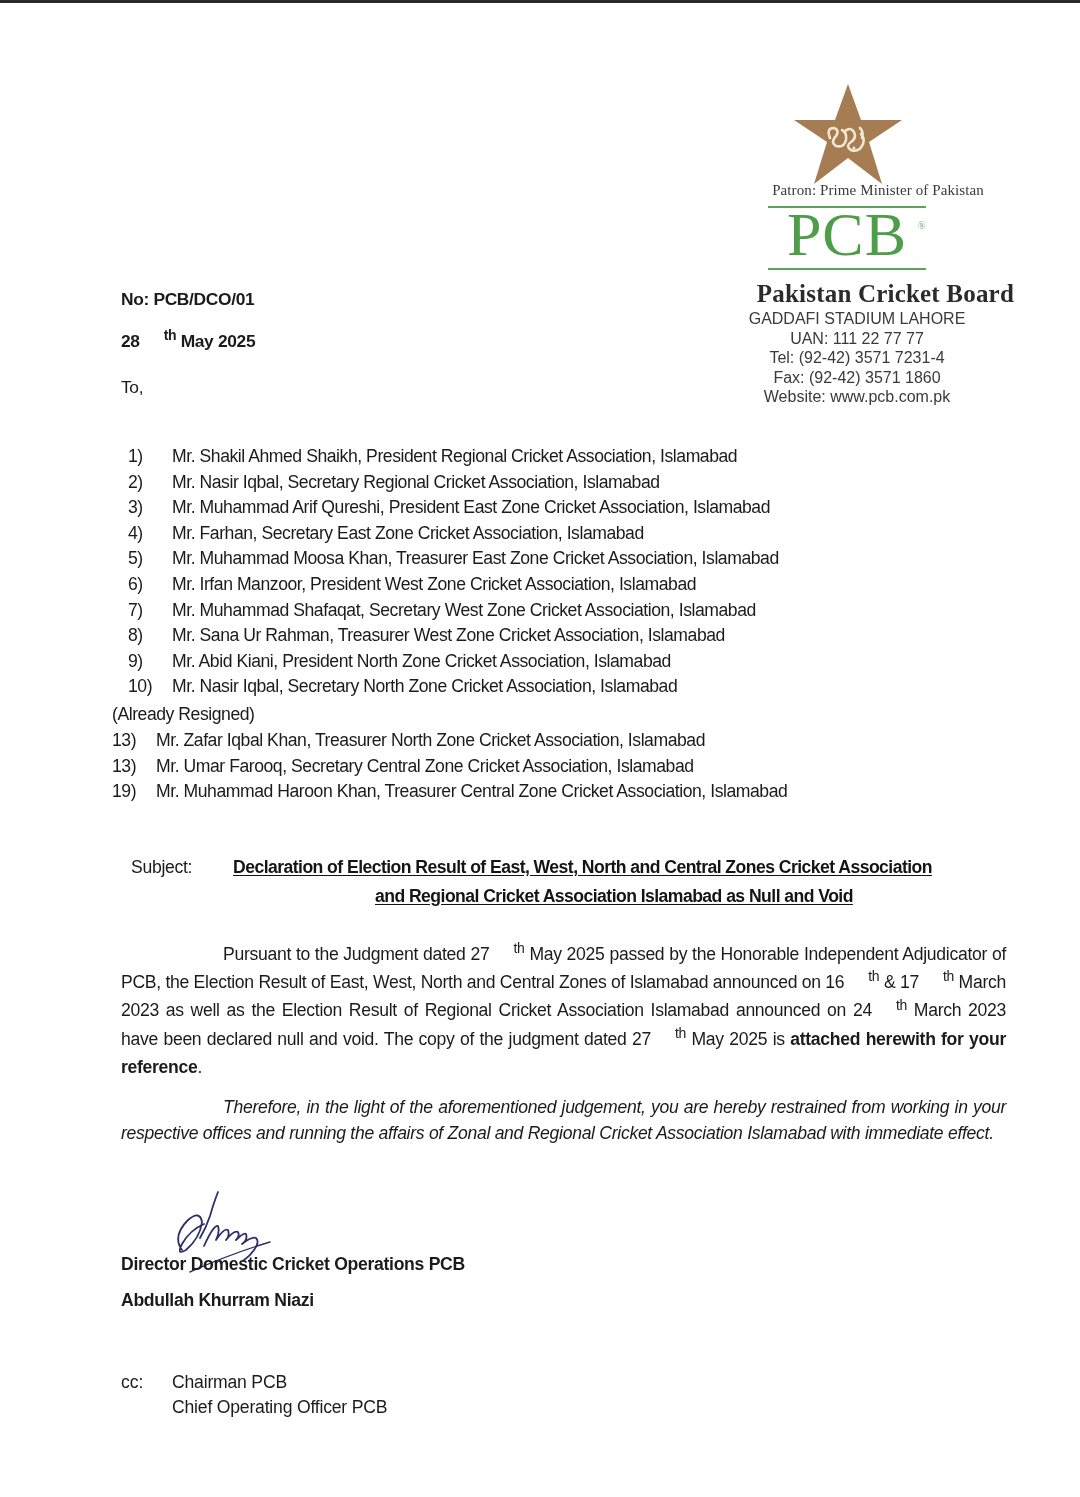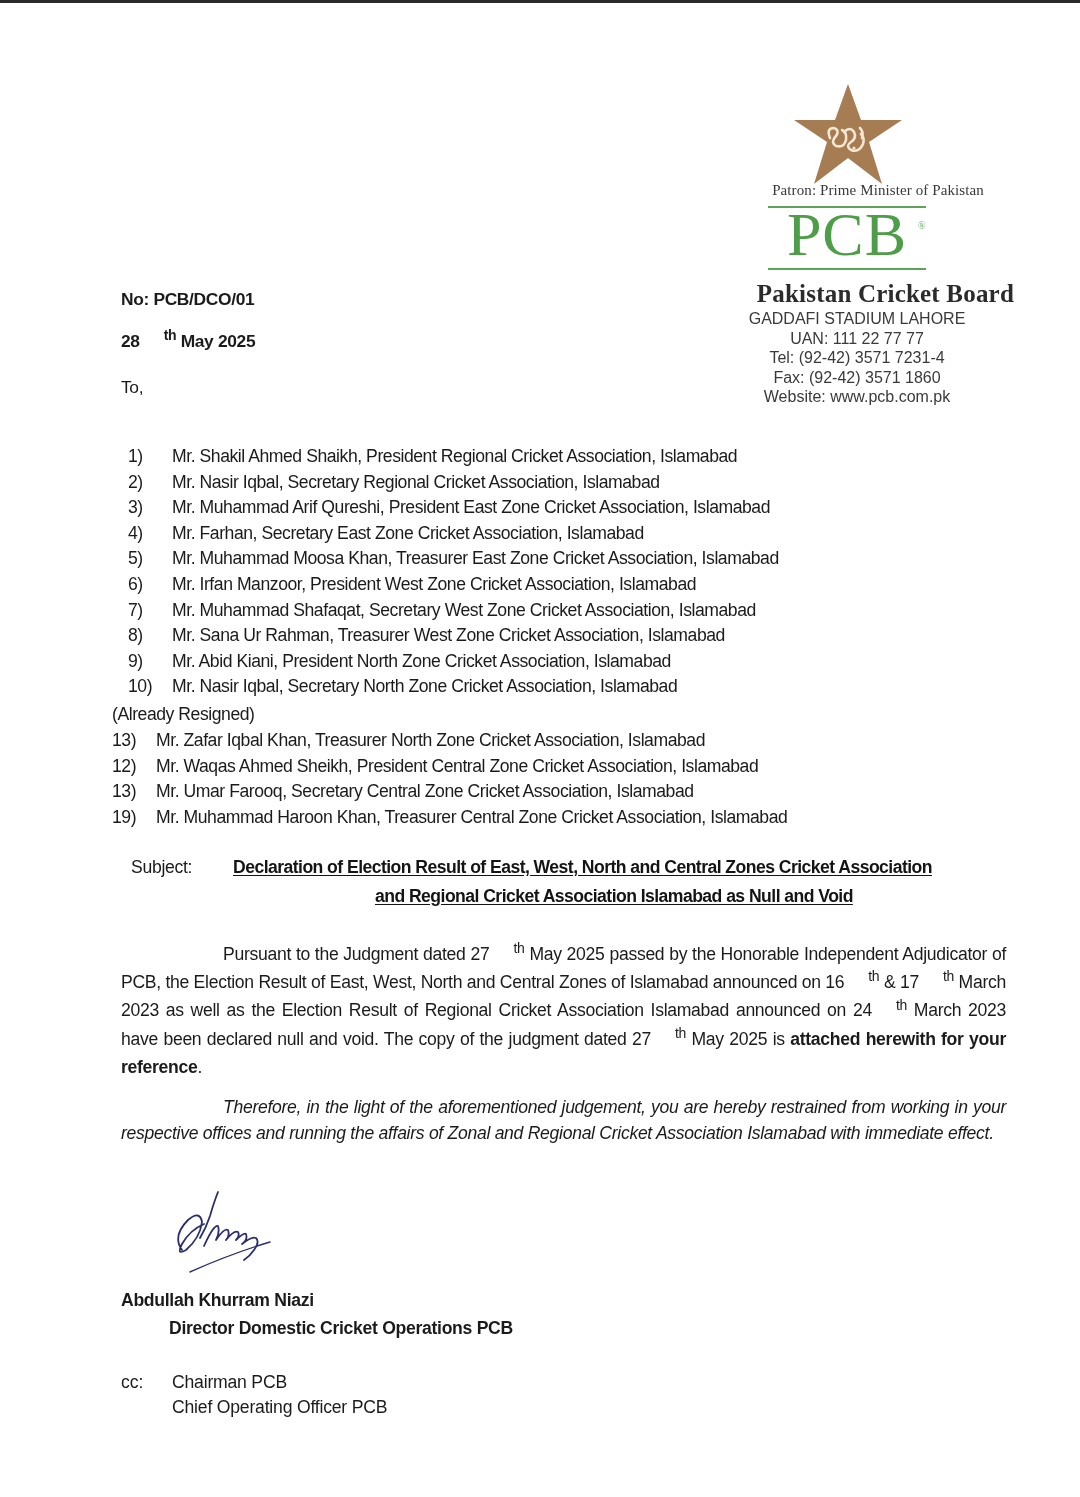--- a/index.html
+++ b/index.html
@@ -236,37 +236,36 @@
   <li class="recipient-row"><span class="recipient-num">7)</span><span>Mr. Muhammad Shafaqat, Secretary West Zone Cricket Association, Islamabad</span></li>
   <li class="recipient-row"><span class="recipient-num">8)</span><span>Mr. Sana Ur Rahman, Treasurer West Zone Cricket Association, Islamabad</span></li>
   <li class="recipient-row"><span class="recipient-num">9)</span><span>Mr. Abid Kiani, President North Zone Cricket Association, Islamabad</span></li>
   <li class="recipient-row"><span class="recipient-num">10)</span><span>Mr. Nasir Iqbal, Secretary North Zone Cricket Association, Islamabad</span></li>
 </ol>
 
 <div class="resigned-label">(Already Resigned)</div>
 
 <ol class="recipients-2">
   <li class="recipient-row"><span class="recipient-num">13)</span><span>Mr. Zafar Iqbal Khan, Treasurer North Zone Cricket Association, Islamabad</span></li>
-  <li class="recipient-row"><span class="recipient-num">12)</span><span>Mr. Waqas Ahmed Sheikh, President Central Zone Cricket Association, Islamabad</span></li>
   <li class="recipient-row"><span class="recipient-num">13)</span><span>Mr. Umar Farooq, Secretary Central Zone Cricket Association, Islamabad</span></li>
   <li class="recipient-row"><span class="recipient-num">19)</span><span>Mr. Muhammad Haroon Khan, Treasurer Central Zone Cricket Association, Islamabad</span></li>
 </ol>
 
 <div class="subject-label">Subject:</div>
 <div class="subject-line" style="left:233px; top:857px;">Declaration of Election Result of East, West, North and Central Zones Cricket Association</div>
 <div class="subject-line" style="left:355px; top:886px;margin-left:20px;">and Regional Cricket Association Islamabad as Null and Void</div>
 
 <div class="para" style="top:940px;"><span class="indent"></span><span>Pursuant to the Judgment dated 27</span><sup>th</sup><span> May 2025 passed by the Honorable Independent Adjudicator of PCB, the Election Result of East, West, North and Central Zones of Islamabad announced on 16</span><sup>th</sup><span> &amp; 17</span><sup>th</sup><span> March 2023 as well as the Election Result of Regional Cricket Association Islamabad announced on 24</span><sup>th</sup><span> March 2023 have been declared null and void. The copy of the judgment dated 27</span><sup>th</sup><span> May 2025 is </span><b>attached herewith for your reference</b><span>.</span></div>
 
 <div class="para" style="top:1094px; line-height:26px;font-style:italic;"><span class="indent"></span><span>Therefore, in the light of the aforementioned judgement, you are hereby restrained from working in your respective offices and running the affairs of Zonal and Regional Cricket Association Islamabad with immediate effect.</span></div>
 
 <svg class="signature" viewBox="0 0 140 90">
   <path d="M22,62 q-10,-14 6,-30 q12,-10 14,2 q-2,16 -16,28 q-10,6 -4,-6 q8,-14 22,-20
            M40,50 q6,-10 10,-22 q4,-14 8,-24 M44,58 q10,-22 14,-20 q2,6 -2,14 q8,-12 12,-10 q2,6 -2,10 q8,-10 12,-8 q2,4 -2,8 q8,-8 10,-6 q2,6 -4,10 q10,-8 14,-6 q4,4 -2,12 q-4,6 -10,10" stroke="#2c2f6b" stroke-width="1.8" fill="none" stroke-linecap="round" stroke-linejoin="round"></path>
   <path d="M30,84 q40,-18 80,-30" stroke="#2c2f6b" stroke-width="1.4" fill="none" stroke-linecap="round"></path>
 </svg>
 
 <div class="sig-name" style="top:1290px;">Abdullah Khurram Niazi</div>
-<div class="sig-title" style="top:1318px;margin-left:48px;">Director Domestic Cricket Operations PCB</div>
+<div class="sig-title" style="top:1254px;">Director Domestic Cricket Operations PCB</div>
 
 <div class="cc-label">cc:</div>
 <div class="cc-item" style="top:1372px;">Chairman PCB</div>
 <div class="cc-item" style="top:1397px;">Chief Operating Officer PCB</div>
 
 </body></html>

